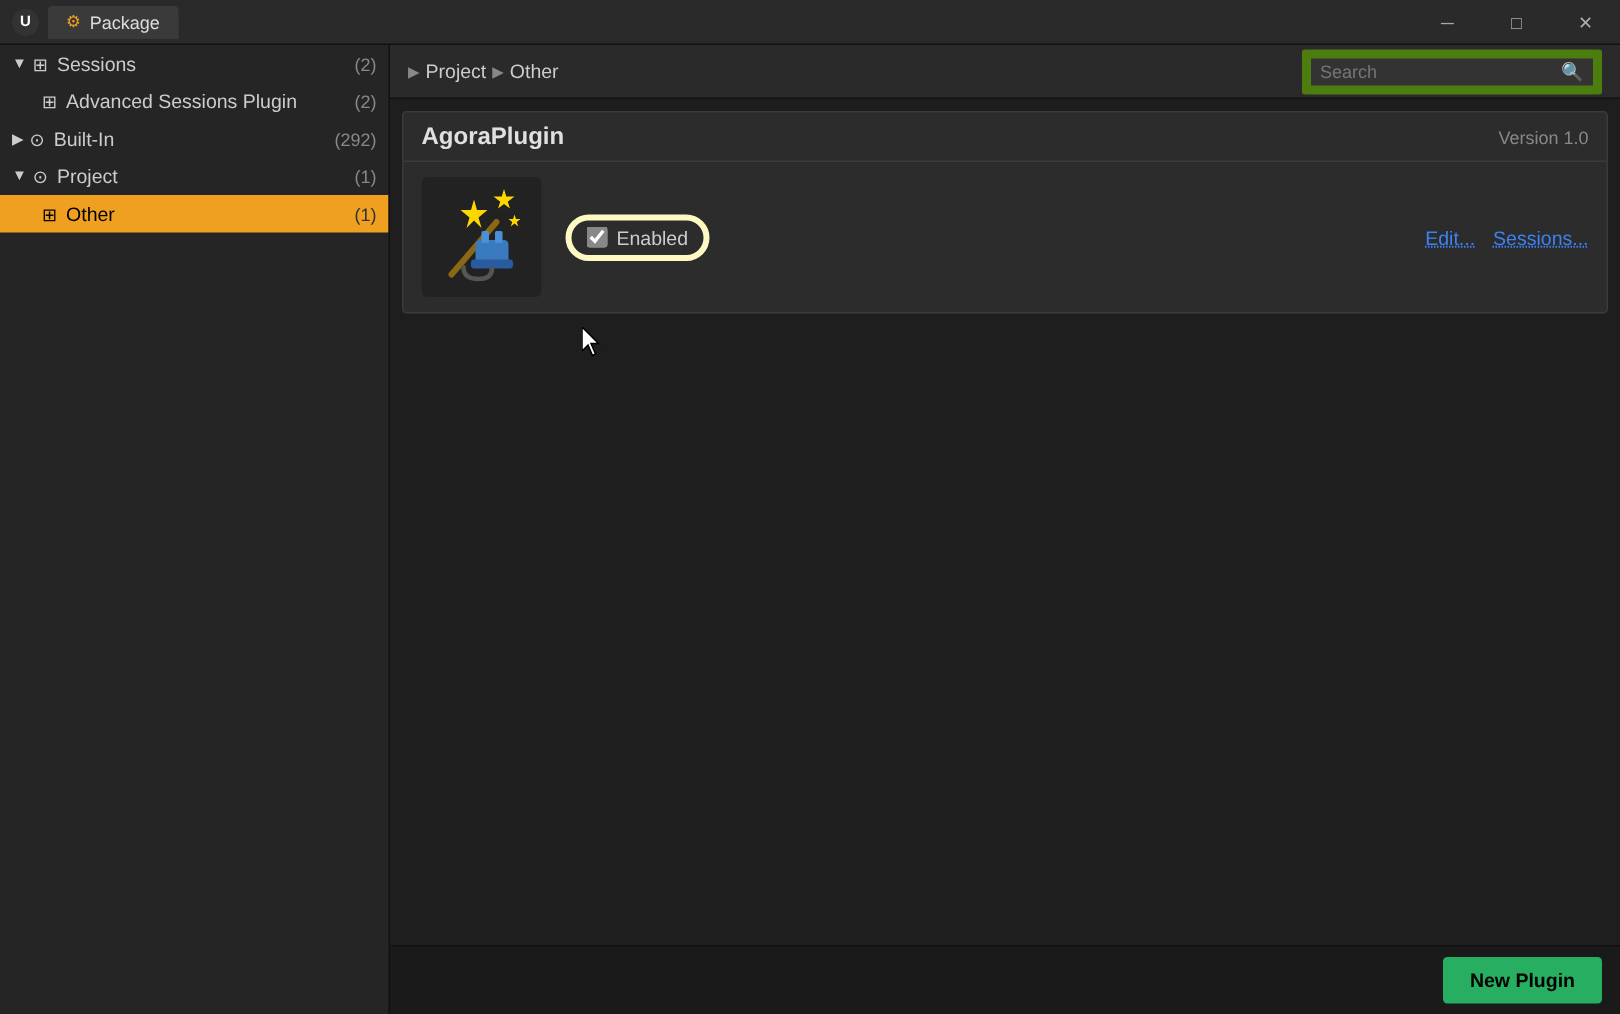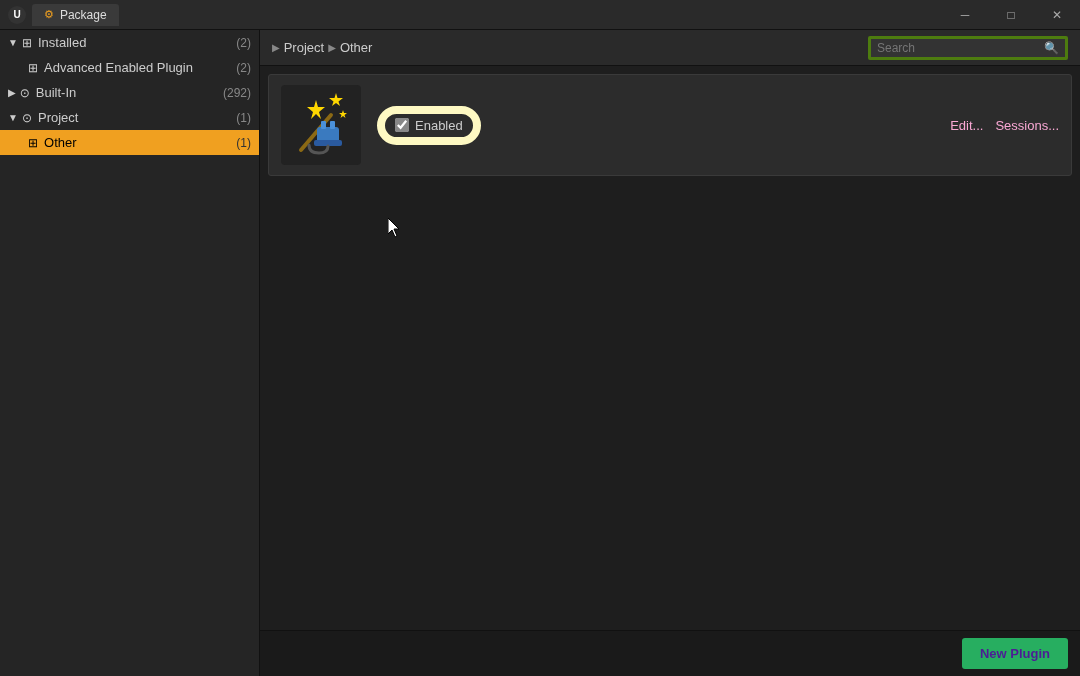--- a/index.html
+++ b/index.html
@@ -143,21 +143,21 @@
       color: #ccc;
     }
     .breadcrumb .arrow {
       color: #888;
       font-size: 10px;
     }
     .search-container {
       display: flex;
       align-items: center;
       background: #333;
-      border: 3px solid #4d7c0f;
+      border: 6px solid #4d7c0f;
       border-radius: 2px;
       padding: 2px 6px;
       width: 200px;
     }
     .search-input {
       background: transparent;
       border: none;
       outline: none;
       color: #ccc;
       font-size: 12px;
@@ -224,60 +224,61 @@
 
     .plugin-controls {
       display: flex;
       align-items: center;
       gap: 20px;
     }
     .enabled-checkbox-area {
       display: flex;
       align-items: center;
       gap: 6px;
-      border: 8px solid #fef9c3;
+      border: 4px solid #fef9c3;
       border-radius: 20px;
       padding: 4px 10px;
       position: relative;
     }
     .enabled-checkbox {
       width: 14px;
       height: 14px;
       accent-color: #888;
       cursor: pointer;
     }
     .enabled-label {
       font-size: 13px;
       color: #ccc;
     }
     .plugin-actions {
       display: flex;
       gap: 12px;
       margin-left: auto;
     }
     .action-link {
-      color: #f9a8d4;
+      color: #3b82f6;
+      text-decoration: underline;
       cursor: pointer;
       font-size: 13px;
       text-decoration-style: dotted;
     }
 
     
     .bottom-bar {
       height: 46px;
       background: #1a1a1a;
       border-top: 1px solid #111;
       display: flex;
       align-items: center;
       justify-content: flex-end;
       padding: 0 12px;
     }
     .new-plugin-btn {
       background: #27ae60;
-      color: #4c1d95;
+      color: #000000;
       border: none;
       padding: 8px 18px;
       border-radius: 3px;
       font-size: 13px;
       font-weight: bold;
       cursor: pointer;
     }
   </style>
 </head>
 <body>
@@ -297,27 +298,27 @@
   </div>
 </div>
 
 <div class="main-layout">
 
   <div class="sidebar">
 
     <div class="sidebar-item">
       <span class="chevron">▼</span>
       <span class="item-icon">⊞</span>
-      <span>Installed</span>
+      <span>Sessions</span>
       <span class="item-count">(2)</span>
     </div>
 
     <div class="sidebar-item indent">
       <span class="item-icon">⊞</span>
-      <span>Advanced Enabled Plugin</span>
+      <span>Advanced Sessions Plugin</span>
       <span class="item-count">(2)</span>
     </div>
 
     <div class="sidebar-item">
       <span class="chevron">▶</span>
       <span class="item-icon">⊙</span>
       <span>Built-In</span>
       <span class="item-count">(292)</span>
     </div>
 
@@ -347,20 +348,24 @@
       </div>
       <div class="search-container">
         <input type="text" class="search-input" placeholder="Search" style="">
         <span class="search-icon-btn">🔍</span>
       </div>
     </div>
 
     <div class="plugin-list">
 
       <div class="plugin-card">
+        <div class="plugin-card-header">
+          <span class="plugin-name">AgoraPlugin</span>
+          <span class="plugin-version">Version 1.0</span>
+        </div>
         <div class="plugin-card-body">
 
           <div class="plugin-icon-area">
             <svg class="plugin-icon-svg" viewBox="0 0 80 80">
 
               <rect width="80" height="80" fill="#222" rx="4"></rect>
 
               <line x1="20" y1="65" x2="50" y2="30" stroke="#8B6914" stroke-width="4" stroke-linecap="round"></line>
 
               <polygon points="35,15 37,22 44,22 38,27 40,34 35,29 30,34 32,27 26,22 33,22" fill="#FFD700"></polygon>

